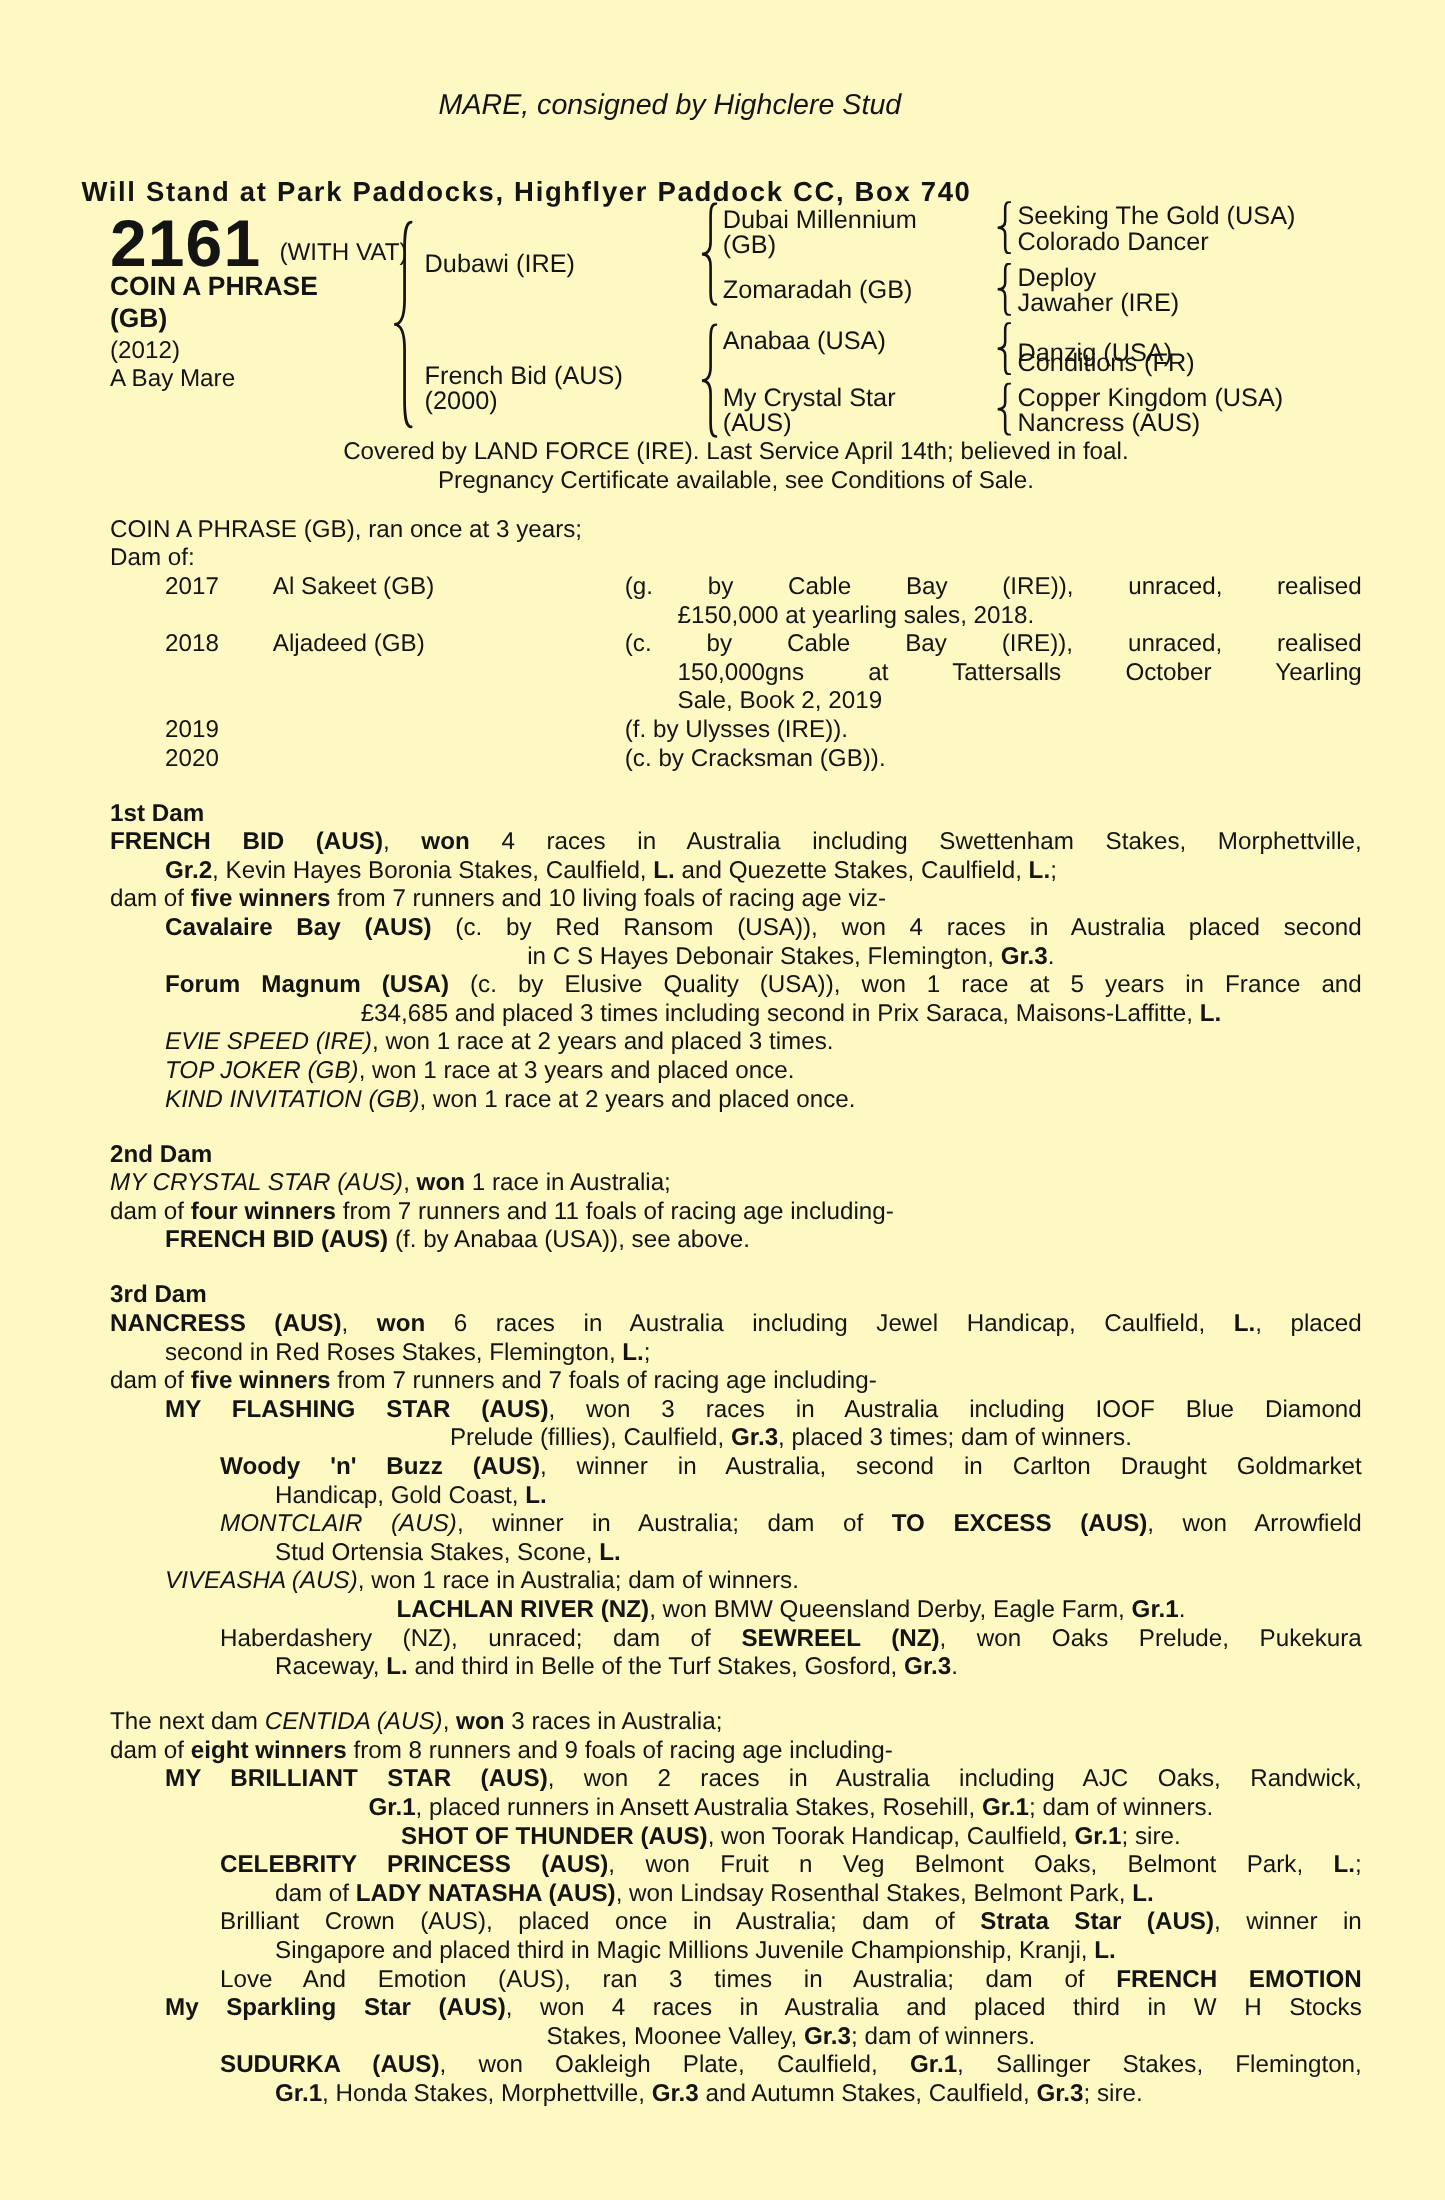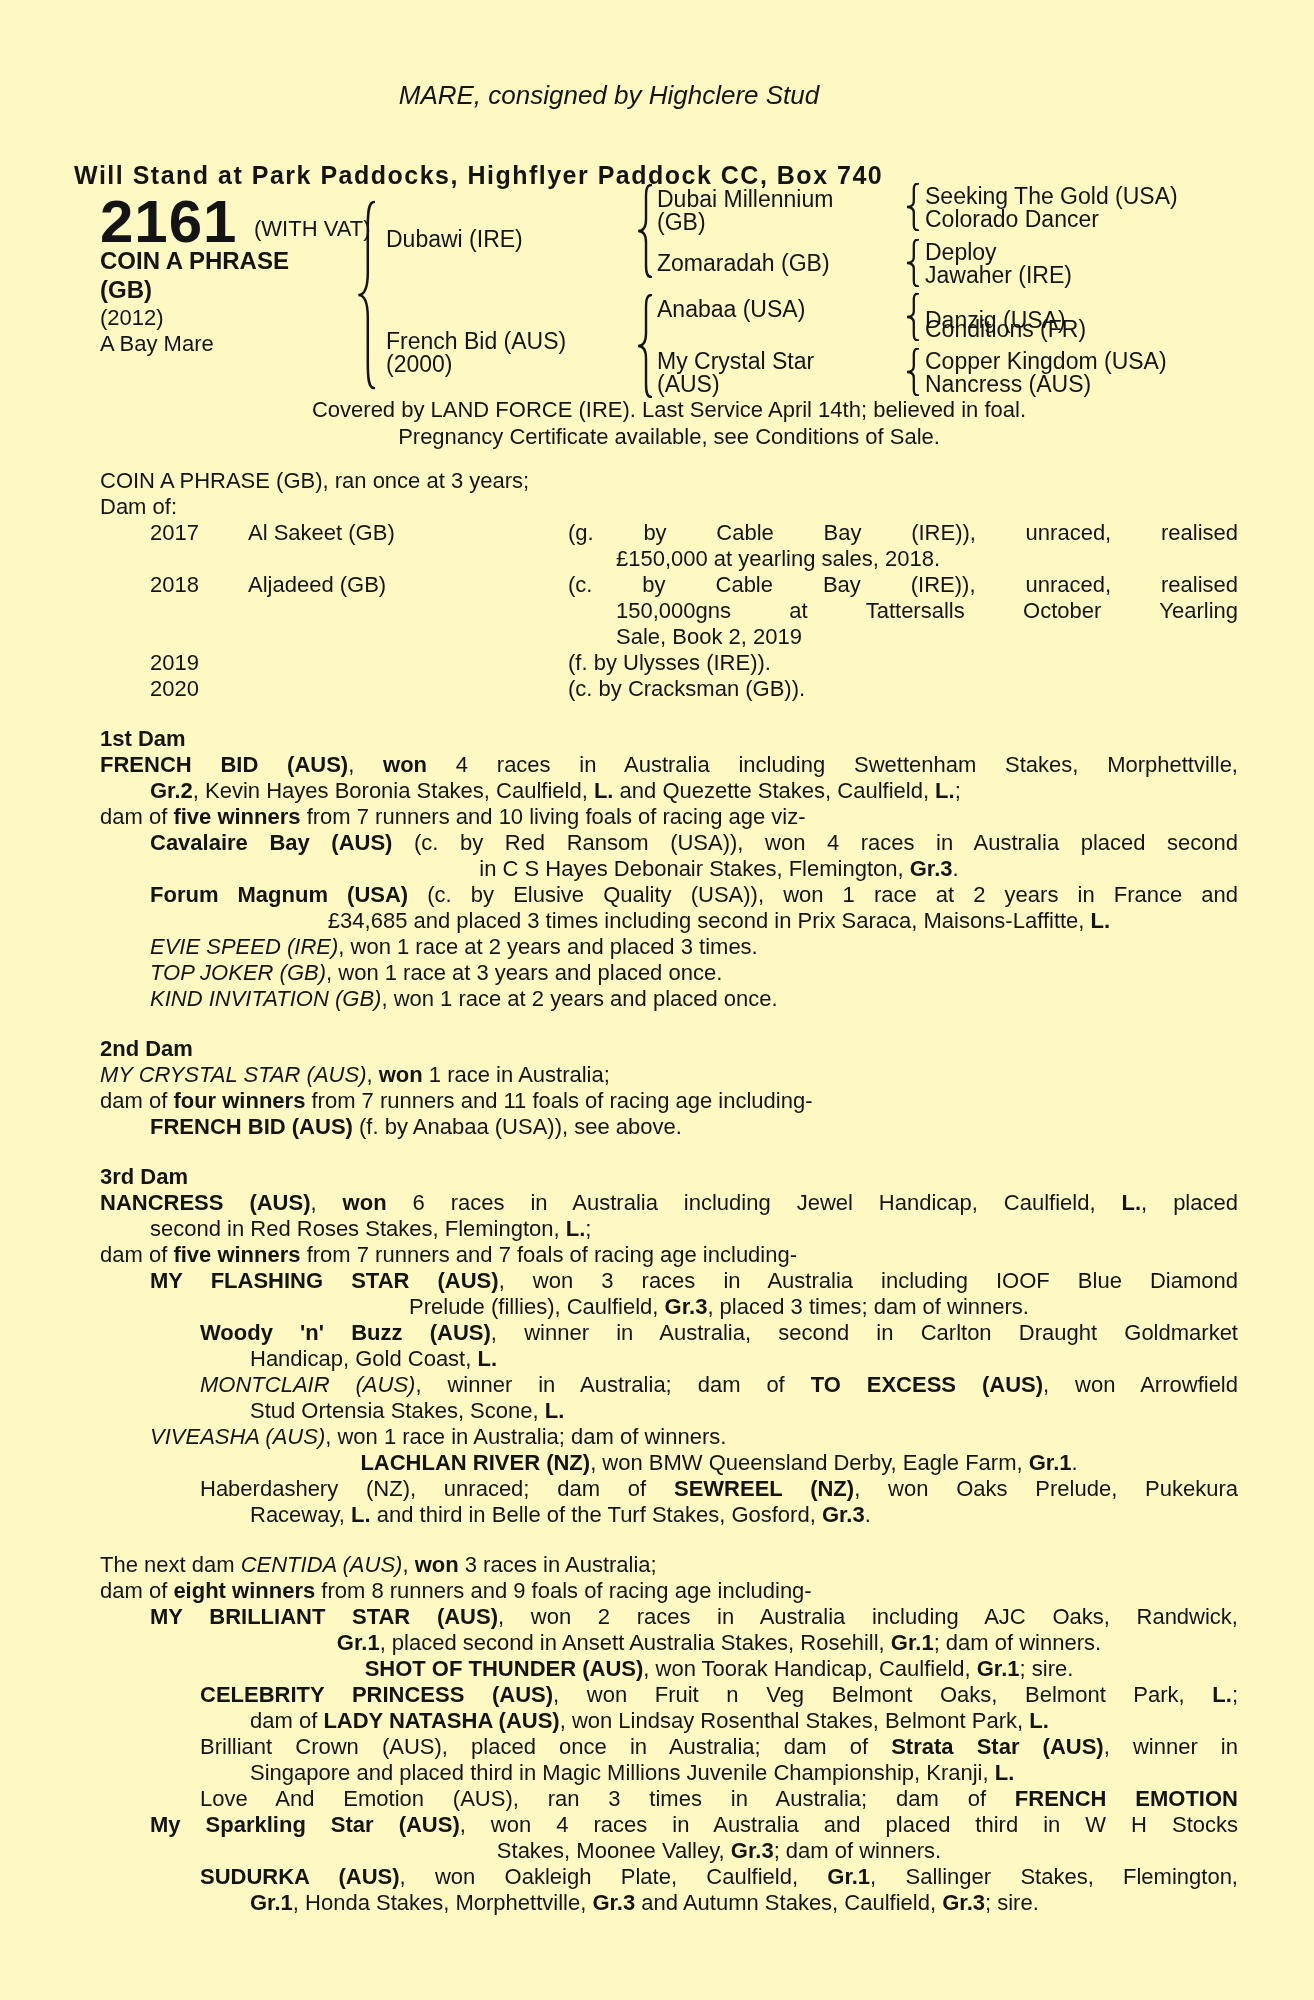--- a/index.html
+++ b/index.html
@@ -149,21 +149,21 @@
         </div>
       </div>
     <div id="sections">
         <div class="section">
           <div class="sec-heading">1st Dam</div>
           <div class="cl i0 fill"><span class="b">FRENCH BID (AUS)</span><span>, </span><span class="b">won</span><span> 4 races in Australia including Swettenham Stakes, Morphettville,</span></div>
           <div class="cl i1 ll"><span class="b">Gr.2</span><span>, Kevin Hayes Boronia Stakes, Caulfield, </span><span class="b">L.</span><span> and Quezette Stakes, Caulfield, </span><span class="b">L.</span><span>;</span></div>
           <div class="cl i0 ll"><span>dam of </span><span class="b">five winners</span><span> from 7 runners and 10 living foals of racing age viz-</span></div>
           <div class="cl i1 fill"><span class="b">Cavalaire Bay (AUS)</span><span> (c. by Red Ransom (USA)), won 4 races in Australia placed second</span></div>
           <div class="cl i2 ll"><span>in C S Hayes Debonair Stakes, Flemington, </span><span class="b">Gr.3</span><span>.</span></div>
-          <div class="cl i1 fill"><span class="b">Forum Magnum (USA)</span><span> (c. by Elusive Quality (USA)), won 1 race at 2 years in France and</span></div>
+          <div class="cl i1 fill"><span class="b">Forum Magnum (USA)</span><span> (c. by Elusive Quality (USA)), won 1 race at 5 years in France and</span></div>
           <div class="cl i2 ll"><span>£34,685 and placed 3 times including second in Prix Saraca, Maisons-Laffitte, </span><span class="b">L.</span></div>
           <div class="cl i1 ll"><span class="i">EVIE SPEED (IRE)</span><span>, won 1 race at 2 years and placed 3 times.</span></div>
           <div class="cl i1 ll"><span class="i">TOP JOKER (GB)</span><span>, won 1 race at 3 years and placed once.</span></div>
           <div class="cl i1 ll"><span class="i">KIND INVITATION (GB)</span><span>, won 1 race at 2 years and placed once.</span></div>
         </div>
         <div class="section">
           <div class="sec-heading">2nd Dam</div>
           <div class="cl i0 ll"><span class="i">MY CRYSTAL STAR (AUS)</span><span>, </span><span class="b">won</span><span> 1 race in Australia;</span></div>
           <div class="cl i0 ll"><span>dam of </span><span class="b">four winners</span><span> from 7 runners and 11 foals of racing age including-</span></div>
           <div class="cl i1 ll"><span class="b">FRENCH BID (AUS)</span><span> (f. by Anabaa (USA)), see above.</span></div>
@@ -181,21 +181,21 @@
           <div class="cl i3 ll"><span>Stud Ortensia Stakes, Scone, </span><span class="b">L.</span></div>
           <div class="cl i1 ll"><span class="i">VIVEASHA (AUS)</span><span>, won 1 race in Australia; dam of winners.</span></div>
           <div class="cl i2 ll"><span class="b">LACHLAN RIVER (NZ)</span><span>, won BMW Queensland Derby, Eagle Farm, </span><span class="b">Gr.1</span><span>.</span></div>
           <div class="cl i2 fill"><span>Haberdashery (NZ), unraced; dam of </span><span class="b">SEWREEL (NZ)</span><span>, won Oaks Prelude, Pukekura</span></div>
           <div class="cl i3 ll"><span>Raceway, </span><span class="b">L.</span><span> and third in Belle of the Turf Stakes, Gosford, </span><span class="b">Gr.3</span><span>.</span></div>
         </div>
         <div class="section">
           <div class="cl i0 ll"><span>The next dam </span><span class="i">CENTIDA (AUS)</span><span>, </span><span class="b">won</span><span> 3 races in Australia;</span></div>
           <div class="cl i0 ll"><span>dam of </span><span class="b">eight winners</span><span> from 8 runners and 9 foals of racing age including-</span></div>
           <div class="cl i1 fill"><span class="b">MY BRILLIANT STAR (AUS)</span><span>, won 2 races in Australia including AJC Oaks, Randwick,</span></div>
-          <div class="cl i2 ll"><span class="b">Gr.1</span><span>, placed second in Ansett Australia Stakes, Rosehill, </span><span class="b">Gr.1</span><span>; dam of winners.</span></div>
+          <div class="cl i2 ll"><span class="b">Gr.1</span><span>, placed runners in Ansett Australia Stakes, Rosehill, </span><span class="b">Gr.1</span><span>; dam of winners.</span></div>
           <div class="cl i2 ll"><span class="b">SHOT OF THUNDER (AUS)</span><span>, won Toorak Handicap, Caulfield, </span><span class="b">Gr.1</span><span>; sire.</span></div>
           <div class="cl i2 fill"><span class="b">CELEBRITY PRINCESS (AUS)</span><span>, won Fruit n Veg Belmont Oaks, Belmont Park, </span><span class="b">L.</span><span>;</span></div>
           <div class="cl i3 ll"><span>dam of </span><span class="b">LADY NATASHA (AUS)</span><span>, won Lindsay Rosenthal Stakes, Belmont Park, </span><span class="b">L.</span></div>
           <div class="cl i2 fill"><span>Brilliant Crown (AUS), placed once in Australia; dam of </span><span class="b">Strata Star (AUS)</span><span>, winner in</span></div>
           <div class="cl i3 ll"><span>Singapore and placed third in Magic Millions Juvenile Championship, Kranji, </span><span class="b">L.</span></div>
           <div class="cl i2 fill"><span>Love And Emotion (AUS), ran 3 times in Australia; dam of </span><span class="b">FRENCH EMOTION</span></div>
           <div class="cl i1 fill"><span class="b">My Sparkling Star (AUS)</span><span>, won 4 races in Australia and placed third in W H Stocks</span></div>
           <div class="cl i2 ll"><span>Stakes, Moonee Valley, </span><span class="b">Gr.3</span><span>; dam of winners.</span></div>
           <div class="cl i2 fill"><span class="b">SUDURKA (AUS)</span><span>, won Oakleigh Plate, Caulfield, </span><span class="b">Gr.1</span><span>, Sallinger Stakes, Flemington,</span></div>
           <div class="cl i3 ll"><span class="b">Gr.1</span><span>, Honda Stakes, Morphettville, </span><span class="b">Gr.3</span><span> and Autumn Stakes, Caulfield, </span><span class="b">Gr.3</span><span>; sire.</span></div>

